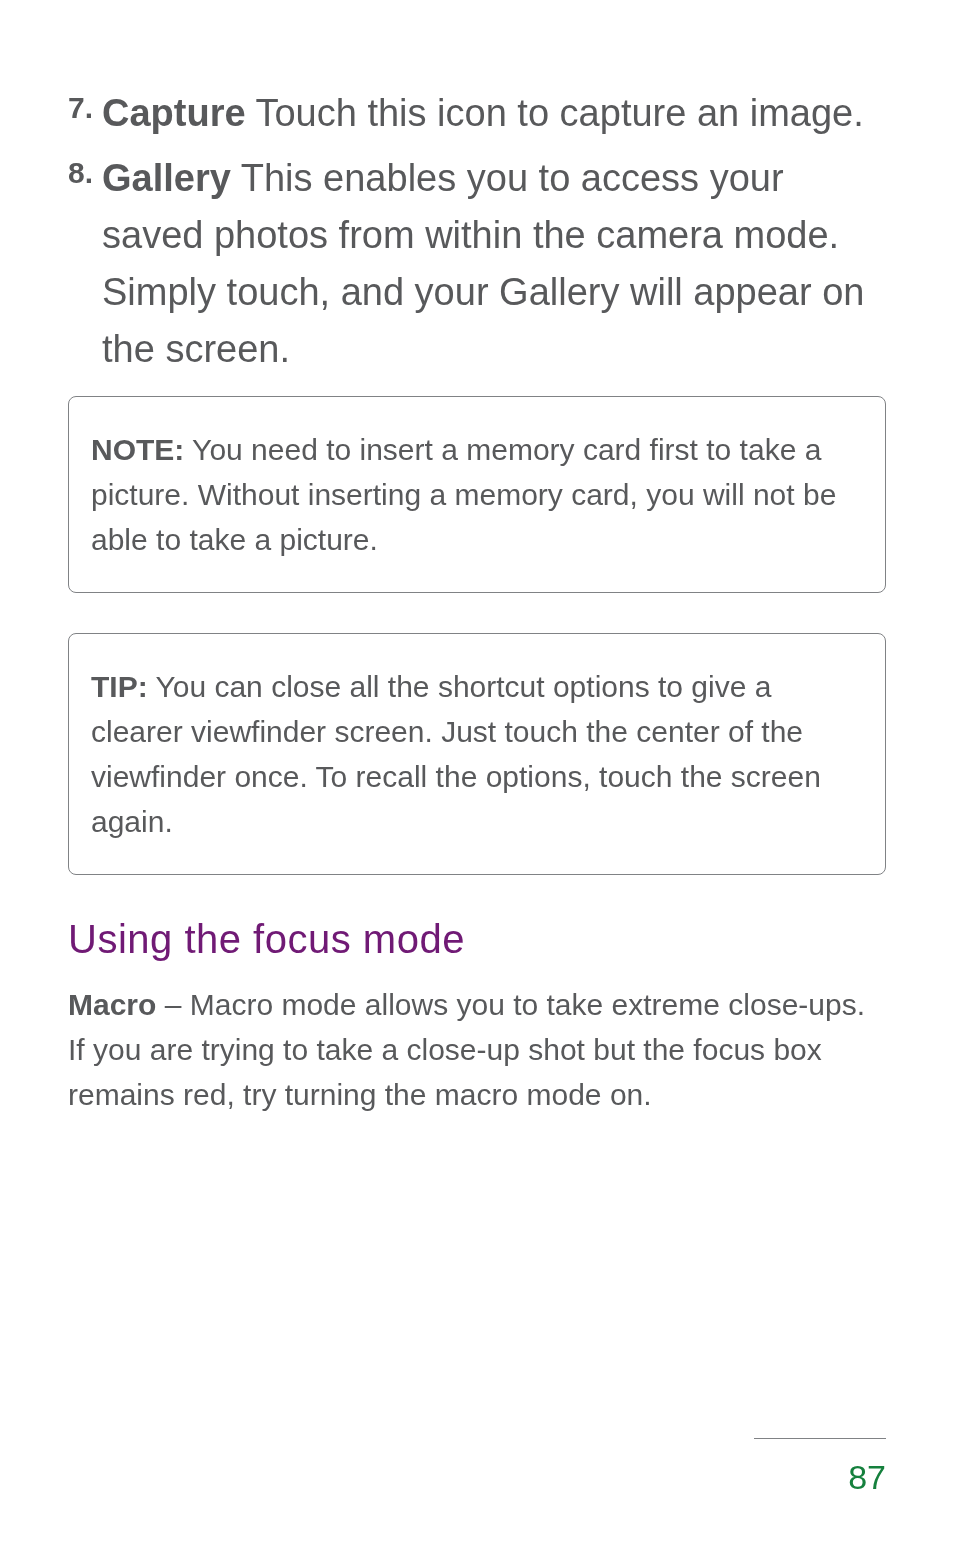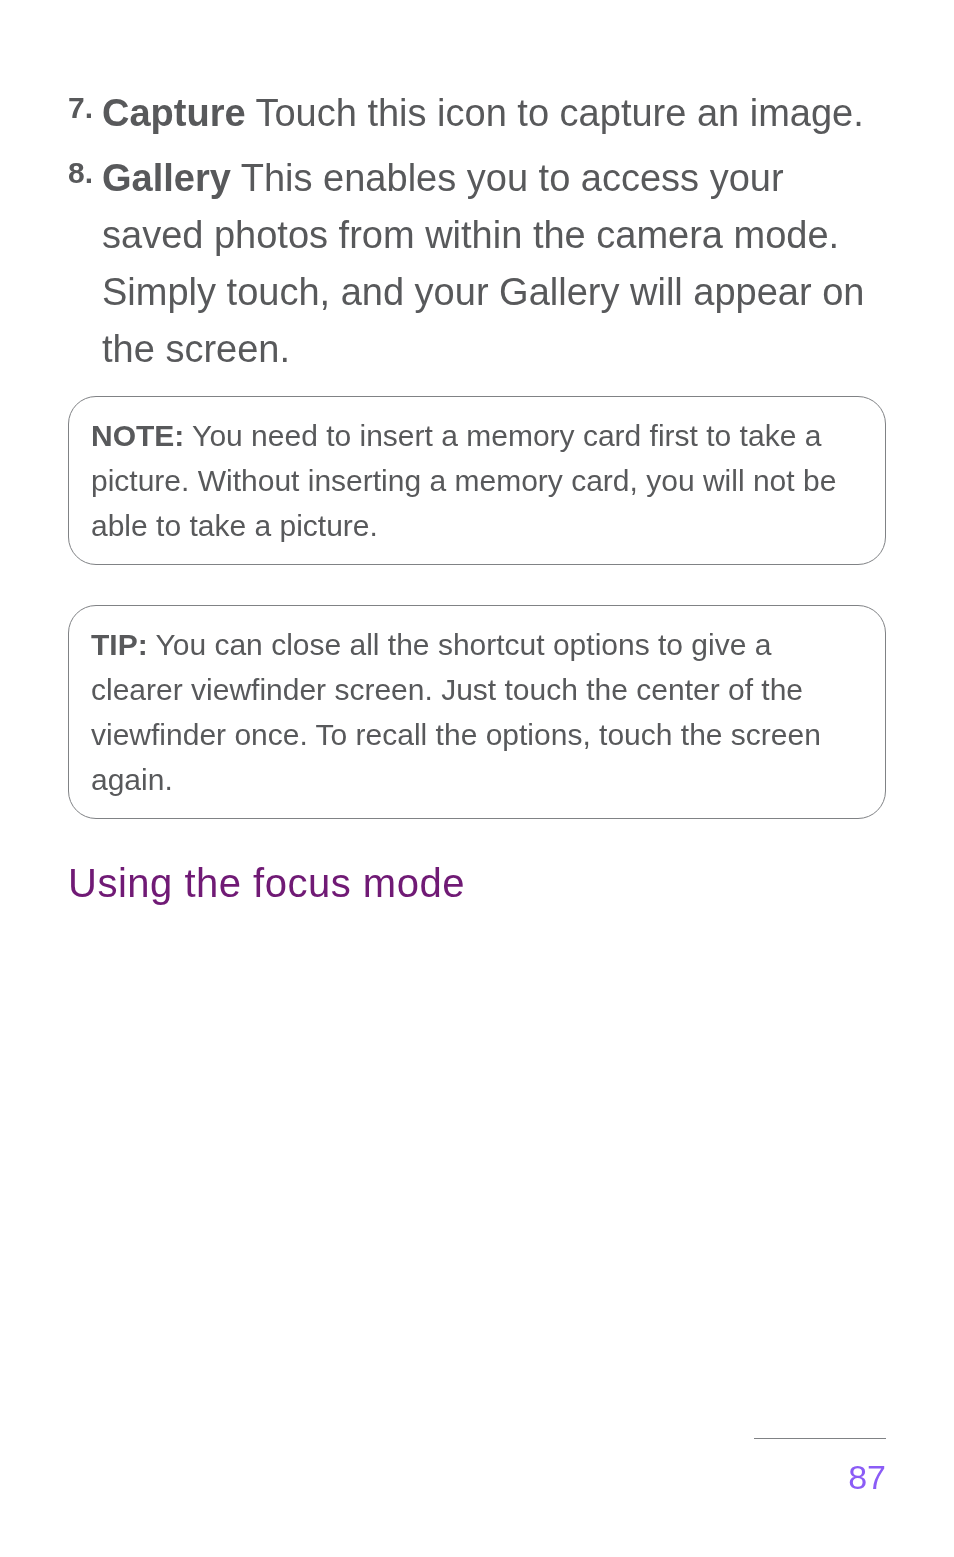--- a/index.html
+++ b/index.html
@@ -33,22 +33,22 @@
     .list-body {
       flex: 1;
       font-size: 38px;
       line-height: 1.5;
     }
     .bold {
       font-weight: 600;
     }
     .callout {
       border: 1.5px solid #808285;
-      border-radius: 28px;
-      padding: 16px 22px;
+      border-radius: 8px;
+      padding: 30px 22px;
       font-size: 30px;
       line-height: 1.5;
       margin-bottom: 40px;
     }
     .callout2 {
       margin-top: 40px;
     }
     .heading {
       font-size: 40px;
       font-weight: 400;
@@ -62,21 +62,21 @@
       line-height: 1.5;
     }
     .body-para {
       margin-bottom: 6px;
     }
     .page-number {
       position: absolute;
       bottom: 60px;
       right: 68px;
       font-size: 34px;
-      color: #8b5cf6;
+      color: #15803d;
       font-weight: 300;
     }
     .page-rule {
       position: absolute;
       bottom: 118px;
       right: 68px;
       width: 132px;
       height: 1.5px;
       background: #808285;
     }
@@ -105,18 +105,21 @@
 
 <div class="callout callout2">
   <span class="bold">TIP:</span><span> You can close all the shortcut options to give a clearer viewfinder screen. Just touch the center of the viewfinder once. To recall the options, touch the screen again.</span>
 </div>
 
 <h2 class="heading">Using the focus mode</h2>
 
 <div class="body-text">
 
 
+  <div class="body-para">
+    <span class="bold">Macro</span><span> – Macro mode allows you to take extreme close-ups. If you are trying to take a close-up shot but the focus box remains red, try turning the macro mode on.</span>
+  </div>
 
 
 </div>
 
 <div class="page-rule"></div>
 <div class="page-number">87</div>
 
 </body></html>

